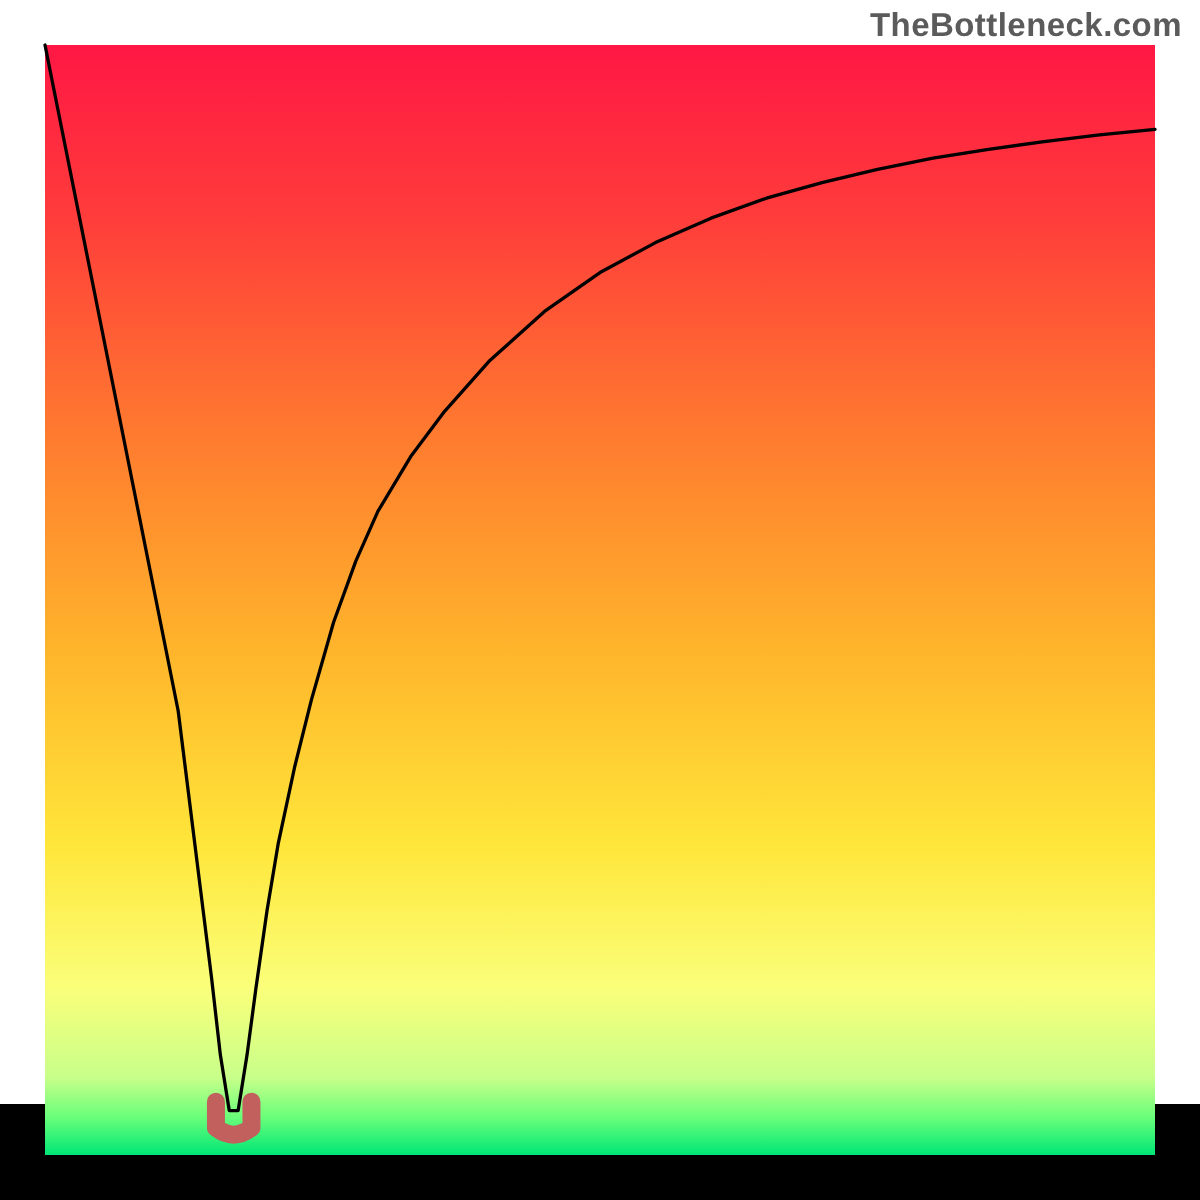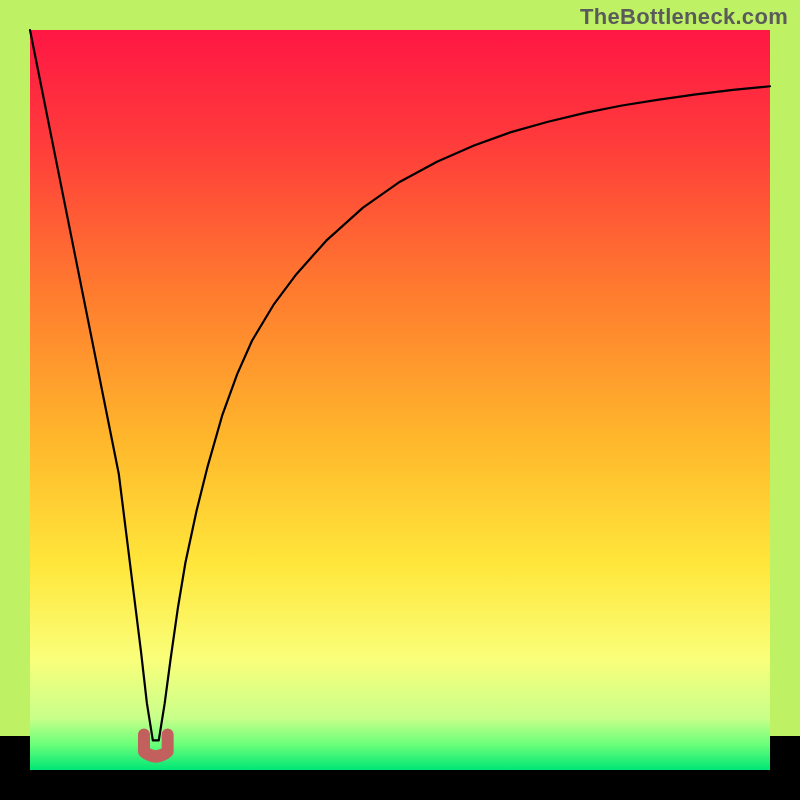--- a/index.html
+++ b/index.html
@@ -8,21 +8,21 @@
     width: 800px;
     height: 800px;
     overflow: hidden;
     background: #000;
     font-family: Arial, Helvetica, sans-serif;
   }
   .chart-wrap {
     position: relative;
     width: 800px;
     height: 736px;
-    background: #bef264;
+    background: #ffffff;
   }
   svg.chart {
     position: absolute;
     left: 0;
     top: 0;
     width: 800px;
     height: 800px;
     display: block;
   }
   .watermark {

